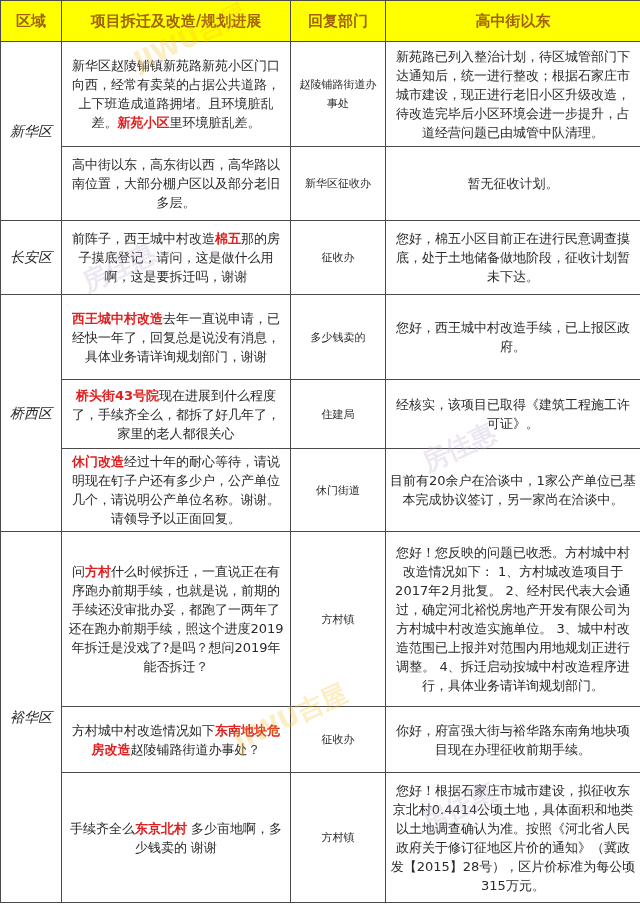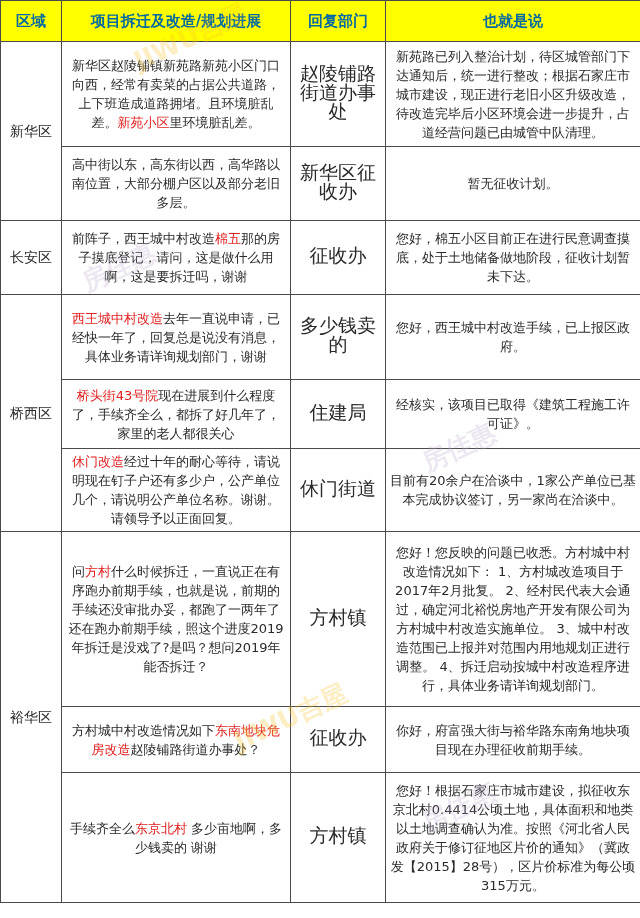--- a/index.html
+++ b/index.html
@@ -2,44 +2,44 @@
 <html><head>
 <meta charset="utf-8">
 <style>
   html, body { margin: 0; padding: 0; background: #ffffff; }
   body { width: 640px; height: 918px; overflow: hidden; position: relative;
          font-family: "DejaVu Sans", sans-serif; color: #2a2a2a; }
   table { border-collapse: collapse; width: 640px; table-layout: fixed; position: relative; z-index: 1; }
   col.c1 { width: 61px; } col.c2 { width: 229px; } col.c3 { width: 95px; } col.c4 { width: 255px; }
   th, td { border: 1px solid #4a4a4a; padding: 0 4px; text-align: center; vertical-align: middle;
            font-size: 13px; line-height: 19px; }
-  th { background: #ffff00; height: 40px; font-weight: bold; font-size: 15px; color: #0369a1; }
-  td.region { font-size: 14px; }
-  td.dept { font-size: 19px; font-family: Liberation Mono, monospace; }
-  .hl { color: #e02020; font-weight: normal; }
+  th { background: #ffff00; height: 40px; font-weight: bold; font-size: 15px; color: #a16207; }
+  td.region { font-size: 14px; font-style: italic; }
+  td.dept { font-size: 11px; }
+  .hl { color: #e02020; font-weight: bold; }
   .watermark { position: absolute; z-index: 2; pointer-events: none; font-weight: bold; font-size: 26px;
                color: rgba(190,170,210,0.28); transform: rotate(-25deg); white-space: nowrap; }
   .wm-y { color: rgba(245,190,40,0.28); }
 </style>
 </head>
 <body>
 
 <table>
   <colgroup>
       <col class="c1">
       <col class="c2">
       <col class="c3">
       <col class="c4">
     </colgroup>
   <thead>
     <tr>
       <th>区域</th>
       <th>项目拆迁及改造/规划进展</th>
       <th>回复部门</th>
-      <th>也就是说</th>
+      <th>高中街以东</th>
     </tr>
   </thead>
   <tbody>
 
     <tr style="height:105px">
       <td rowspan="2" class="region">新华区</td>
       <td><span>新华区赵陵铺镇新苑路新苑小区门口向西，经常有卖菜的占据公共道路，上下班造成道路拥堵。且环境脏乱差。</span><span class="hl">新苑小区</span><span>里环境脏乱差。</span></td>
       <td class="dept">赵陵铺路街道办事处</td>
       <td>新苑路已列入整治计划，待区城管部门下达通知后，统一进行整改；根据石家庄市城市建设，现正进行老旧小区升级改造，待改造完毕后小区环境会进一步提升，占道经营问题已由城管中队清理。</td>
     </tr>

